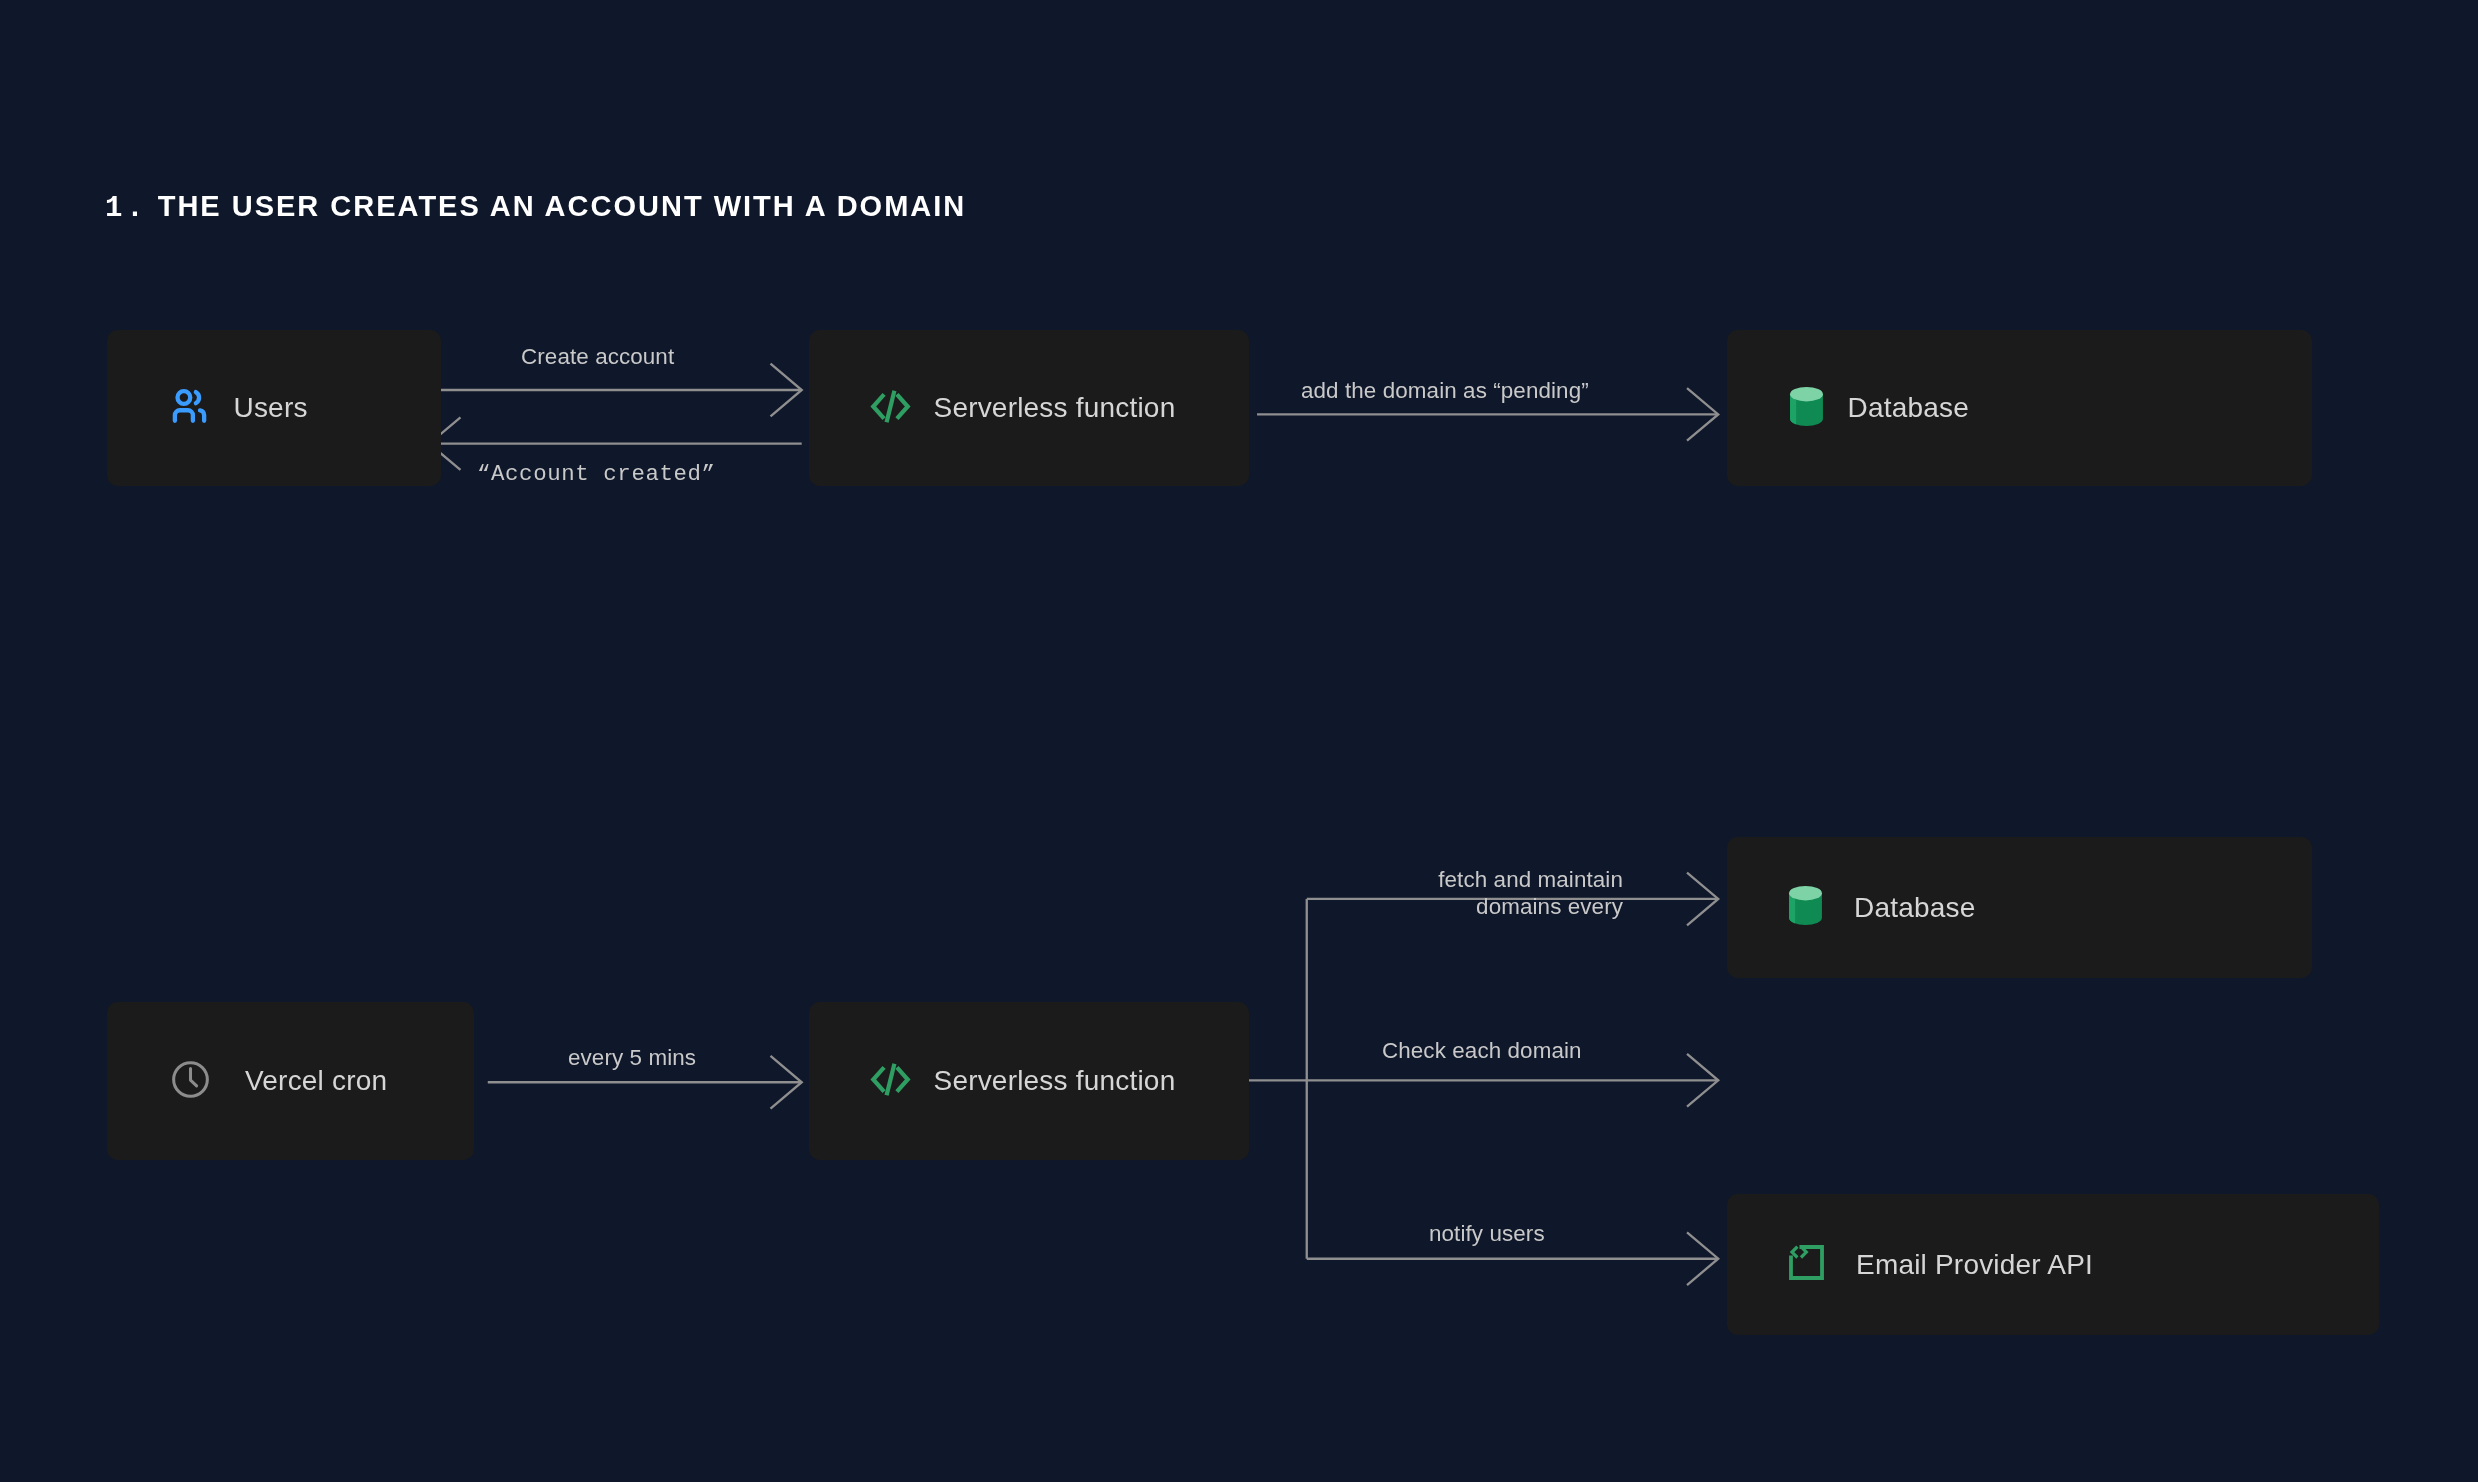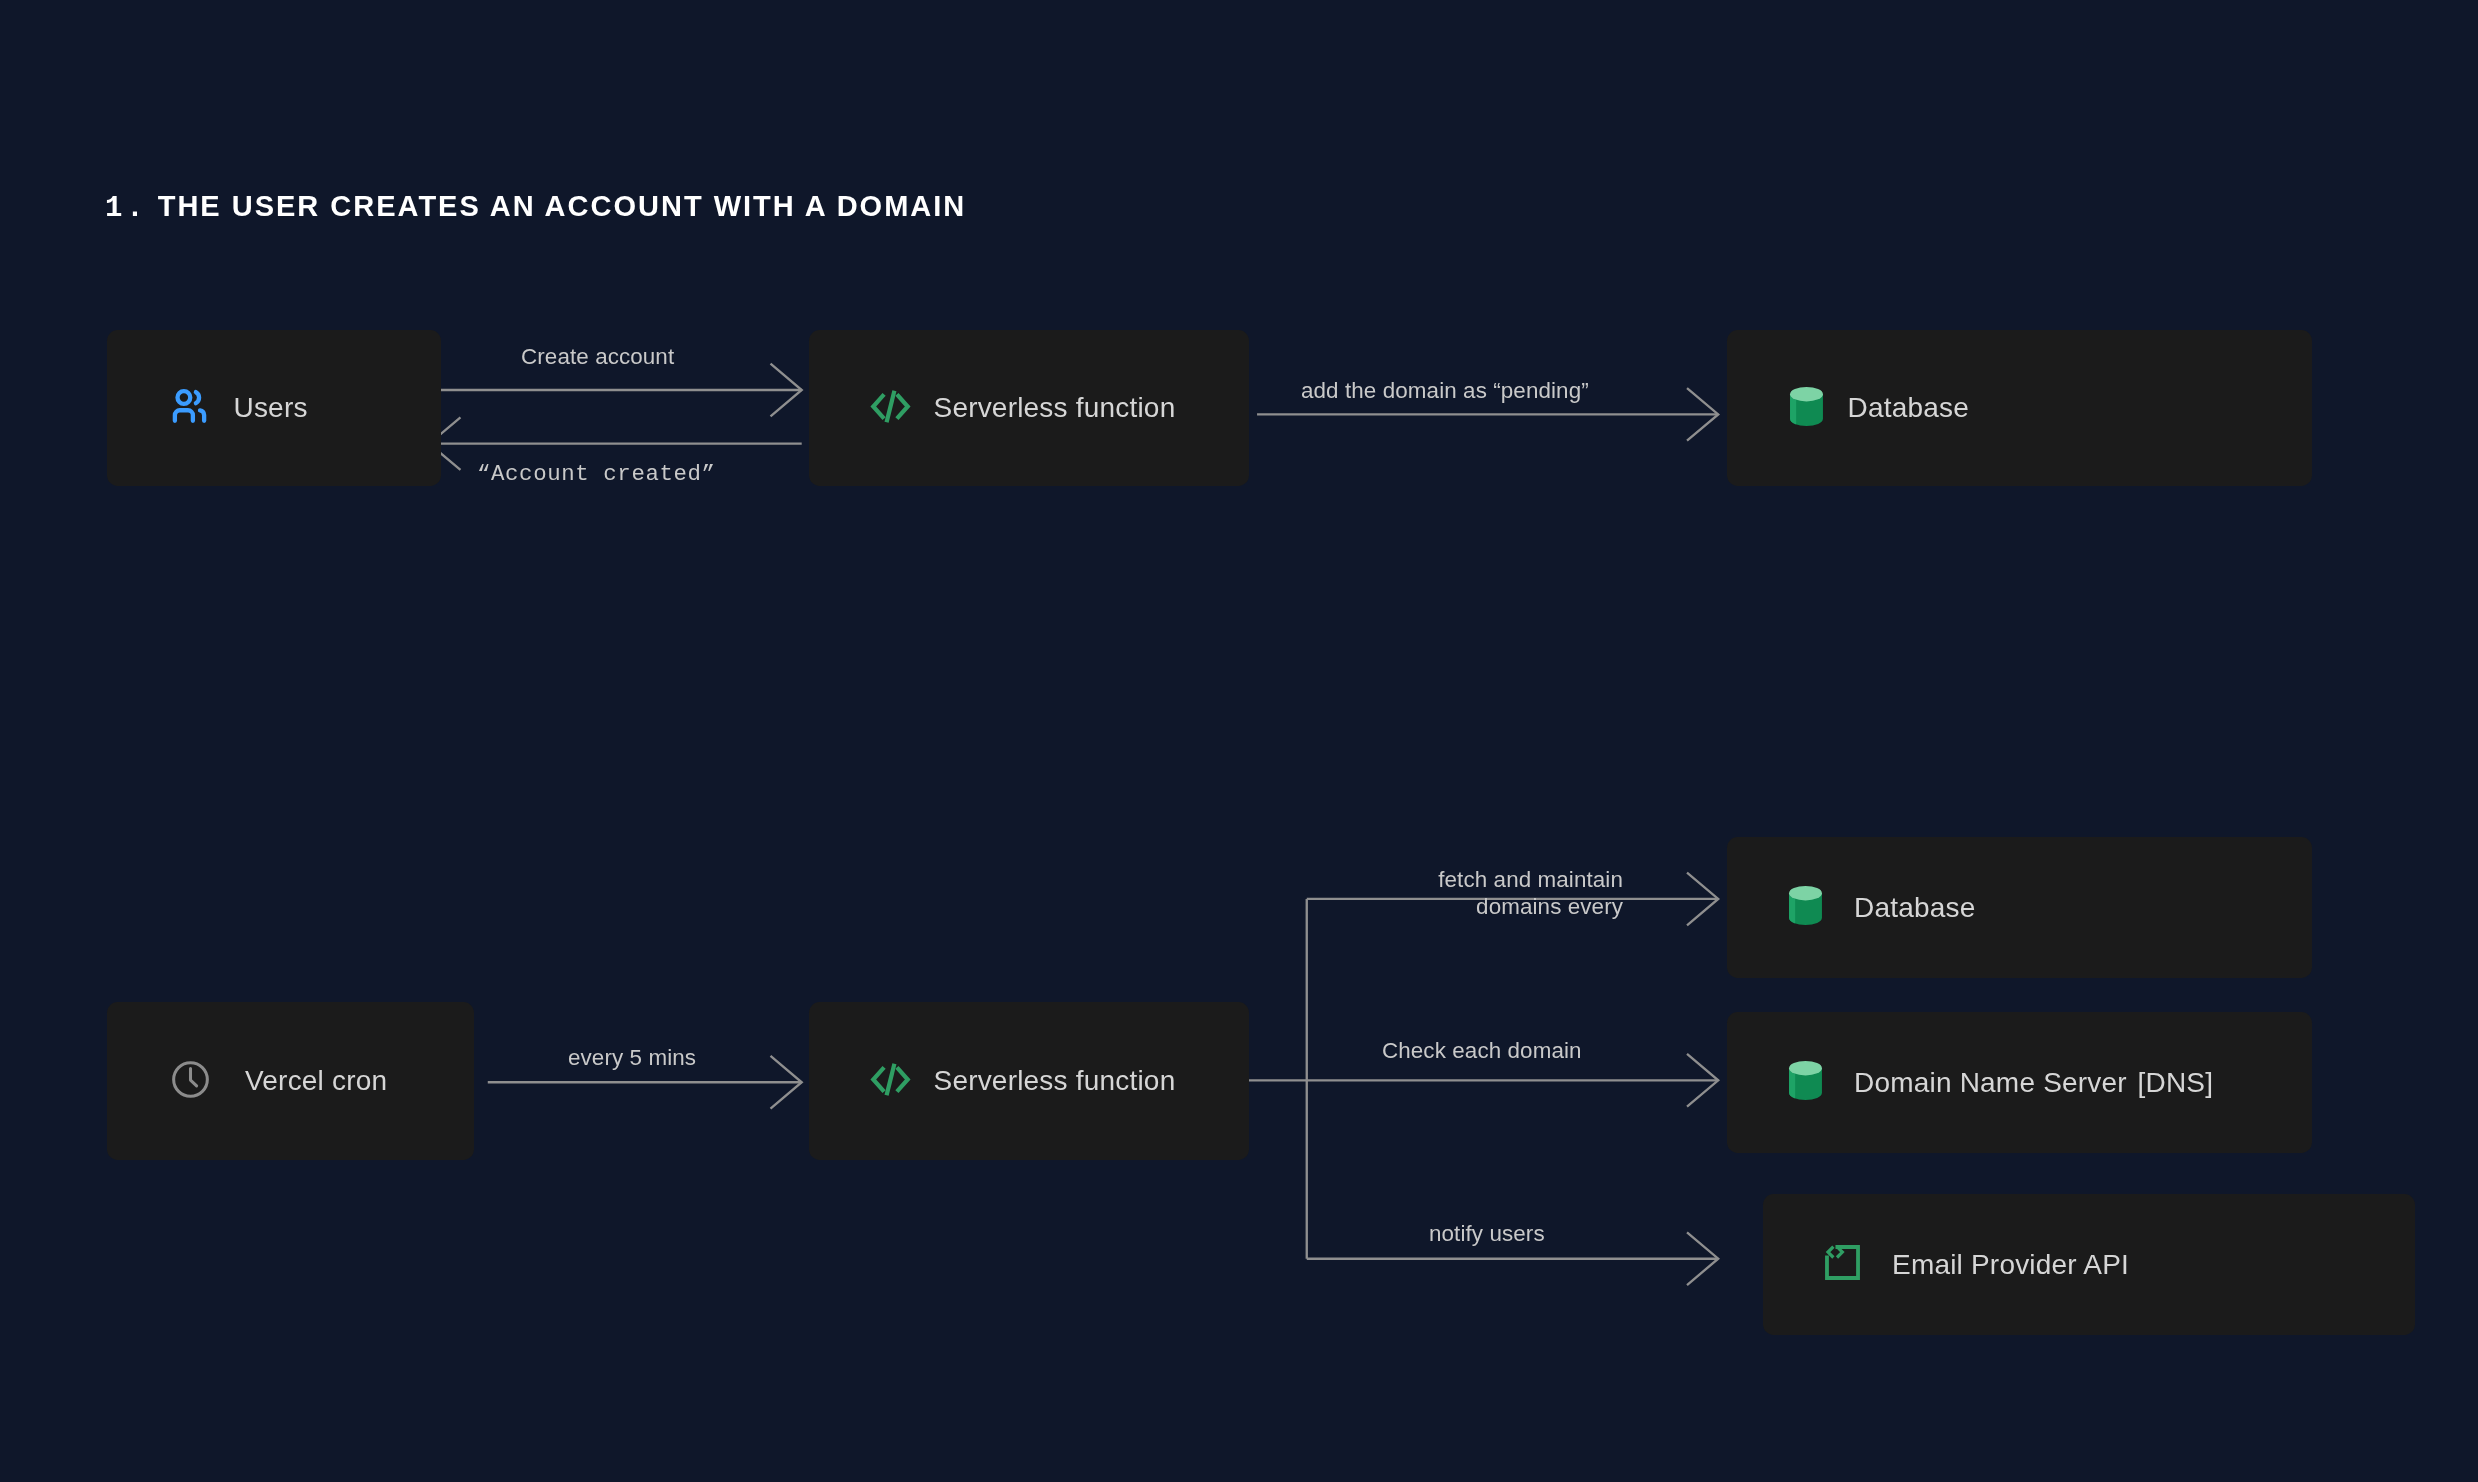--- a/index.html
+++ b/index.html
@@ -72,21 +72,21 @@
   
   #node-users          { left: 107px;  top: 330px;  width: 334px; height: 156px; }
   #node-serverless-1   { left: 809px;  top: 330px;  width: 440px; height: 156px; }
   #node-database-1     { left: 1727px; top: 330px;  width: 585px; height: 156px; }
 
   
   #node-cron           { left: 107px;  top: 1002px; width: 367px; height: 158px; }
   #node-serverless-2   { left: 809px;  top: 1002px; width: 440px; height: 158px; }
   #node-database-2     { left: 1727px; top: 837px;  width: 585px; height: 141px; }
   #node-dns            { left: 1727px; top: 1012px; width: 585px; height: 141px; }
-  #node-email          { left: 1727px; top: 1194px; width: 652px; height: 141px; margin-left: 36px; }
+  #node-email          { left: 1727px; top: 1194px; width: 652px; height: 141px; }
 
   #node-cron .node-inner      { padding-left: 62px; gap: 33px; }
   #node-database-2 .node-inner,
   #node-dns .node-inner,
   #node-email .node-inner     { padding-left: 59px; gap: 29px; }
 
   
   .icon { display: block; flex: 0 0 auto; }
 
   
@@ -254,32 +254,20 @@
         <svg width="39" height="47" viewBox="0 0 32 40" xmlns="http://www.w3.org/2000/svg">
           <path d="M2 9.5 h28 v21 a14 6.2 0 0 1 -28 0 z" fill="#0f8a52"></path>
           <path d="M2 9.5 v21 a14 6.2 0 0 0 5.2 4.8 V14.3 A14 6.2 0 0 1 2 9.5 z" fill="#1ea366"></path>
           <ellipse cx="16" cy="9.5" rx="14" ry="6.2" fill="#7dd3a5"></ellipse>
         </svg>
       </span>
       <span class="node-label">Database</span>
     </div>
   </div>
 
-  <div class="node" id="node-dns">
-    <div class="node-inner">
-      <span class="icon">
-        <svg width="39" height="47" viewBox="0 0 32 40" xmlns="http://www.w3.org/2000/svg">
-          <path d="M2 9.5 h28 v21 a14 6.2 0 0 1 -28 0 z" fill="#0f8a52"></path>
-          <path d="M2 9.5 v21 a14 6.2 0 0 0 5.2 4.8 V14.3 A14 6.2 0 0 1 2 9.5 z" fill="#1ea366"></path>
-          <ellipse cx="16" cy="9.5" rx="14" ry="6.2" fill="#7dd3a5"></ellipse>
-        </svg>
-      </span>
-      <span class="node-label"><span>Domain Name Server</span><span class="dns-tag">[DNS]</span></span>
-    </div>
-  </div>
 
   <div class="node" id="node-email">
     <div class="node-inner">
       <span class="icon">
         <svg width="41" height="41" viewBox="0 0 28 28" xmlns="http://www.w3.org/2000/svg">
 
           <polyline points="10.5,3.4 24.6,3.4 24.6,24.6 3.4,24.6 3.4,10.6" fill="none" stroke="#2f9e63" stroke-width="2.6" stroke-linecap="square" stroke-linejoin="miter"></polyline>
 
           <polyline points="7.0,4.0 4.1,6.9 7.0,9.8" fill="none" stroke="#2f9e63" stroke-width="2.2" stroke-linecap="square" stroke-linejoin="miter"></polyline>
           <polyline points="11.0,4.0 13.9,6.9 11.0,9.8" fill="none" stroke="#2f9e63" stroke-width="2.2" stroke-linecap="square" stroke-linejoin="miter"></polyline>

